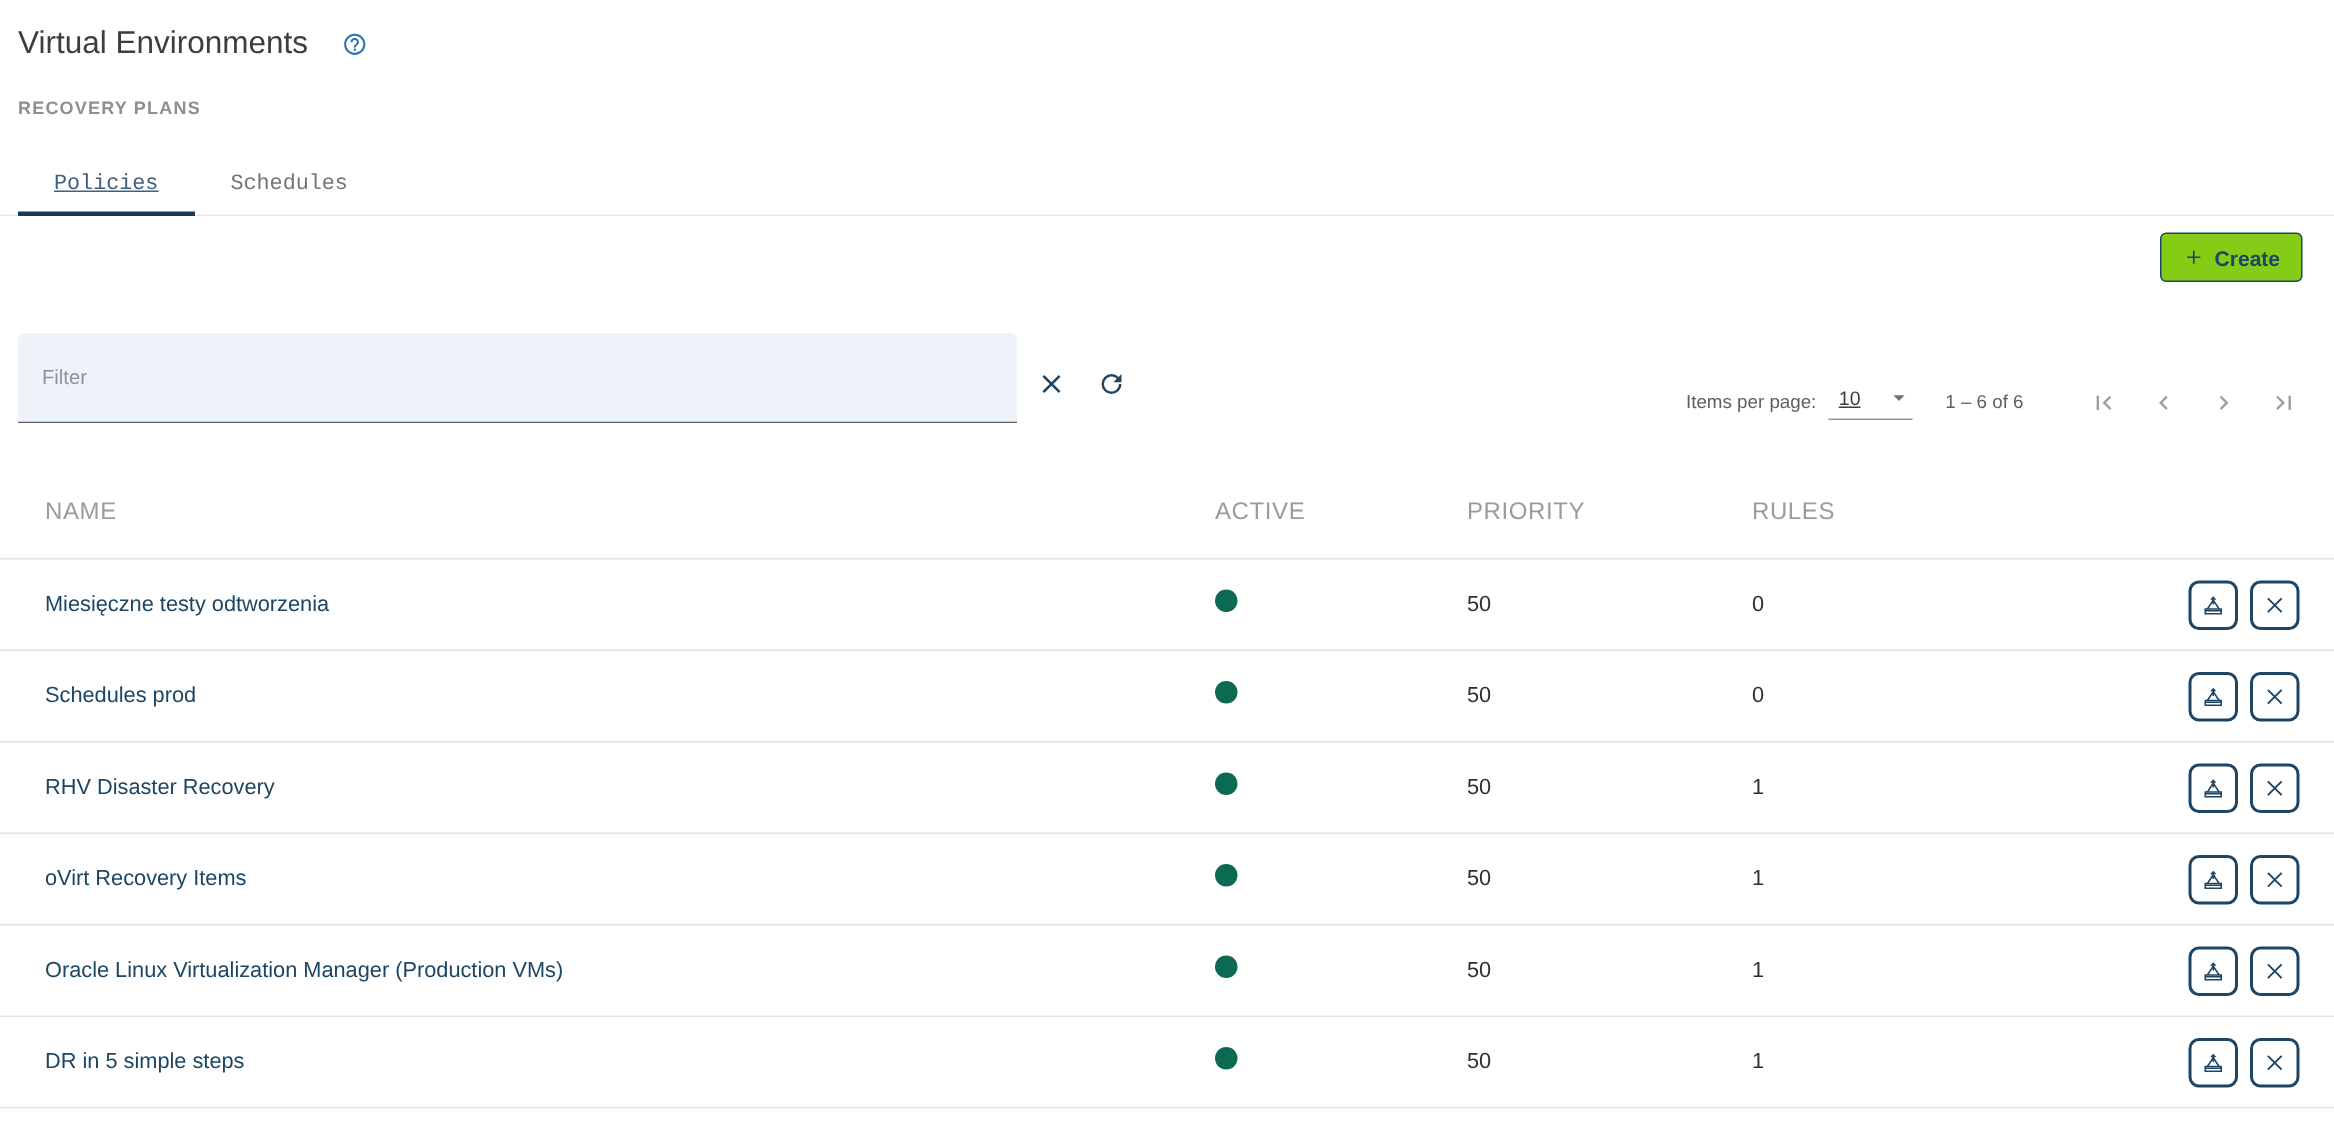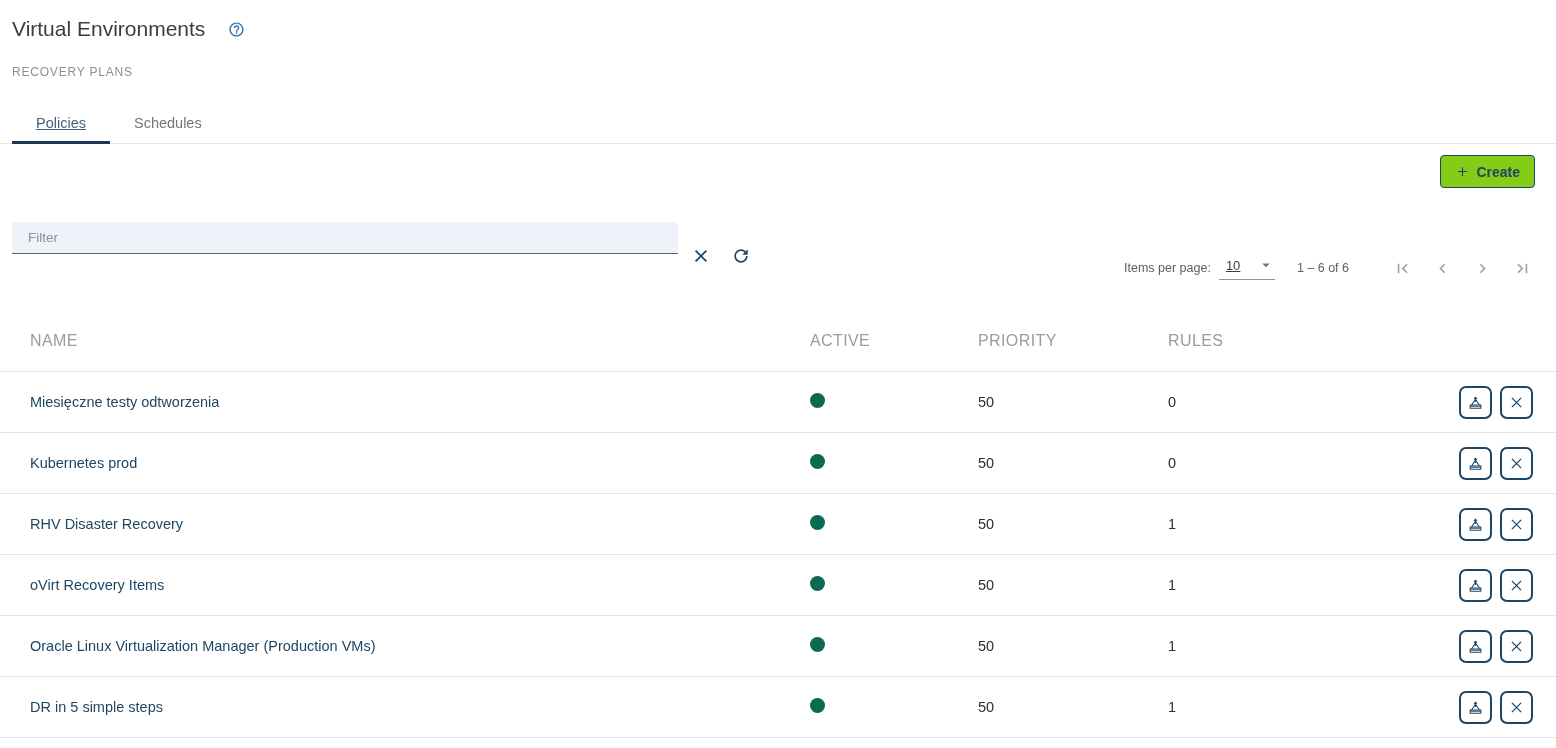--- a/index.html
+++ b/index.html
@@ -4,40 +4,40 @@
 <style>
   * { margin:0; padding:0; box-sizing:border-box; }
   html,body { background:#fff; }
   body { font-family:"Liberation Sans", sans-serif; }
   .page { position:relative; width:1556px; height:748px; background:#fff; overflow:hidden; }
 
   
   .title-row { display:flex; align-items:center; gap:23px; margin:16px 0 0 12px; }
   .page-title { font-size:21px; font-weight:400; color:#3d3d3d; line-height:25px; }
   .help-icon { width:17px; height:17px; color:var(--help-icon,#2e72b4); margin-top:2px; cursor:pointer; }
-  .subtitle { margin:24px 0 0 12px; font-size:12px; font-weight:400; color:#8f8f8f; letter-spacing:.8px; line-height:14px; }
+  .subtitle { margin:24px 0 0 12px; font-size:12px; font-weight:700; color:#8f8f8f; letter-spacing:.8px; line-height:14px; }
 
   
   .tabbar { display:flex; margin-top:23px; height:42px; border-bottom:1px solid #e7e7e7; padding-left:12px; }
-  .tab { position:relative; display:flex; align-items:center; justify-content:center; padding:0 24px; font-size:14.5px; color:#757575; cursor:pointer; }
+  .tab { position:relative; display:flex; align-items:center; justify-content:center; padding:0 24px; font-size:14.5px; color:#757575; cursor:pointer;font-family:Liberation Mono, monospace; }
   .tab .tab-label { text-decoration:none; }
   .tab.active { color:var(--active-tab,#41607c); }
   .tab.active .tab-label { text-decoration:underline; }
   .tab.active::after { content:""; position:absolute; left:0; right:0; bottom:-1px; height:3px; background:var(--tab-indicator,#1b3a57); }
 
   
   .create-row { display:flex; justify-content:flex-end; margin-top:11px; padding-right:21px; }
   .create-btn { display:flex; align-items:center; gap:6px; height:33px; padding:0 14px; background:#84cc16;
     border:1px solid var(--accent,#1d4565); border-radius:4px; color:var(--accent,#1d4565);
     font-family:inherit; font-size:14px; font-weight:700; cursor:pointer; }
   .create-btn svg { width:15px; height:15px; }
 
   
   .filter-row { display:flex; align-items:flex-start; margin-top:34px; padding:0 21px 0 12px; }
-  .filter-field { width:666px; height:32px; background:var(--filter-bg,#eef3f9); border-radius:4px 4px 0 0; border-bottom:1px solid #5f6368; }
+  .filter-field { width:666px; height:60px; background:var(--filter-bg,#eef3f9); border-radius:4px 4px 0 0; border-bottom:1px solid #5f6368; }
   .filter-field input { width:100%; height:100%; background:transparent; border:none; outline:none; padding:0 16px; font-family:inherit; font-size:13.5px; color:#3c3c3c; }
   .filter-field input::placeholder { color:#8b929b; }
   .icon-btn { width:22px; height:22px; border:none; background:transparent; color:var(--accent,#1d4565); cursor:pointer; padding:0; display:flex; align-items:center; justify-content:center; }
   .icon-btn.clear { margin:23px 0 0 12px; }
   .icon-btn.refresh { margin:23px 0 0 18px; }
   .icon-btn svg { width:20px; height:20px; }
 
   .paginator { display:flex; align-items:center; margin-left:auto; margin-top:33px; color:#5f5f5f; font-size:12.5px; }
   .ipp-select { display:flex; align-items:center; justify-content:space-between; width:56px; margin-left:8px; padding:0 0 5px 7px; border-bottom:1px solid #949494; cursor:pointer; }
   .ipp-select .ipp-value { font-size:13px; color:#3c3c3c;text-decoration:underline; }
@@ -169,21 +169,21 @@
       </button>
       <button class="action-btn">
         <svg viewBox="0 0 24 24" fill="none" stroke="currentColor" stroke-width="1.8">
           <path d="M5.5 5.5l13 13M18.5 5.5l-13 13"></path>
         </svg>
       </button>
     </span>
   </div>
 
   <div class="trow">
-    <a class="cell-name">Kubernetes prod</a>
+    <a class="cell-name">Schedules prod</a>
     <span class="cell-active">
       <span class="dot"></span>
     </span>
     <span class="cell-priority">50</span>
     <span class="cell-rules">0</span>
     <span class="cell-actions">
       <button class="action-btn">
         <svg viewBox="0 0 24 24" fill="none" stroke="currentColor" stroke-width="1.5">
           <path d="M4.5 15.5h15V20h-15z"></path>
           <path d="M4.5 17.2h15"></path>

